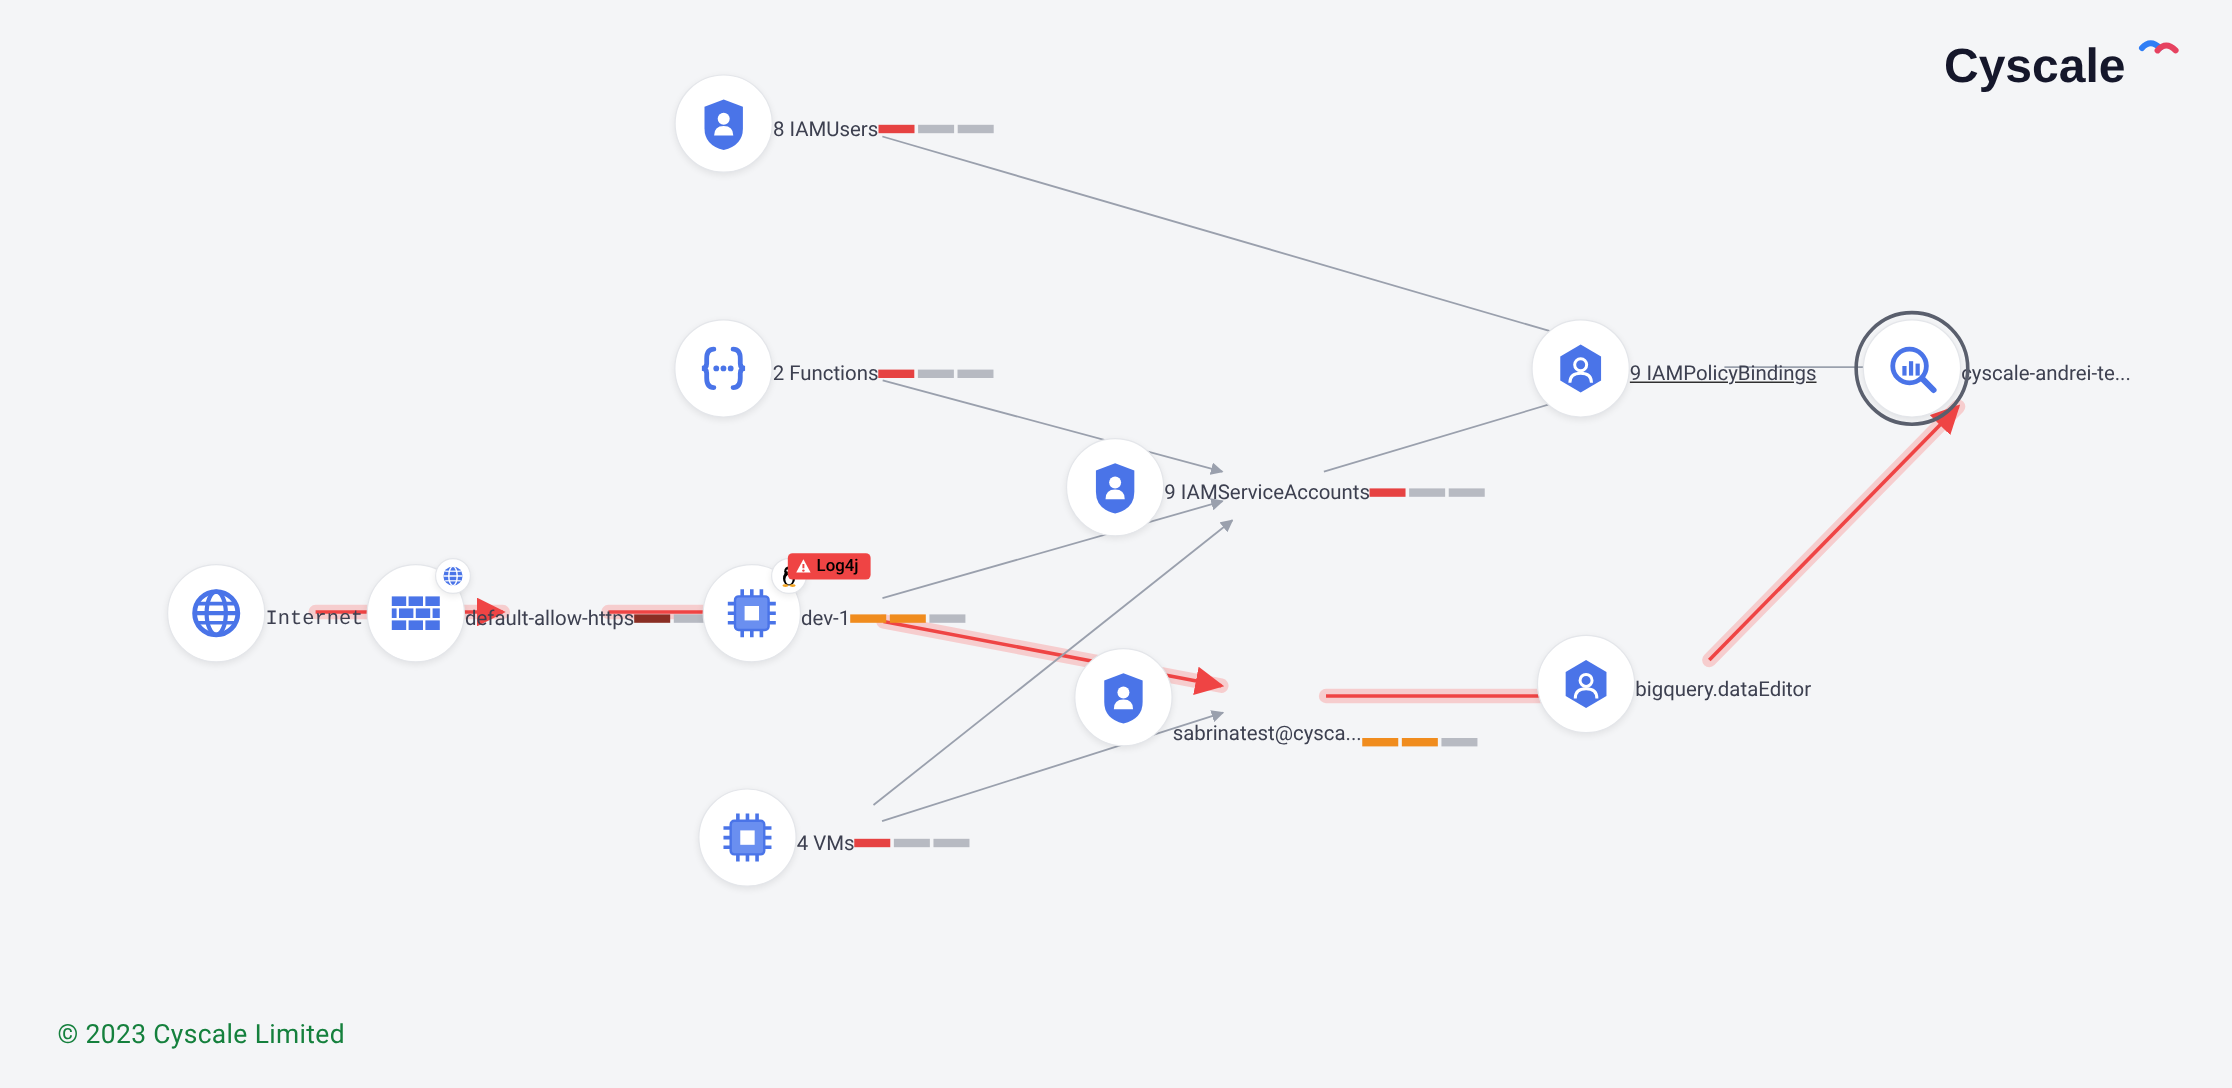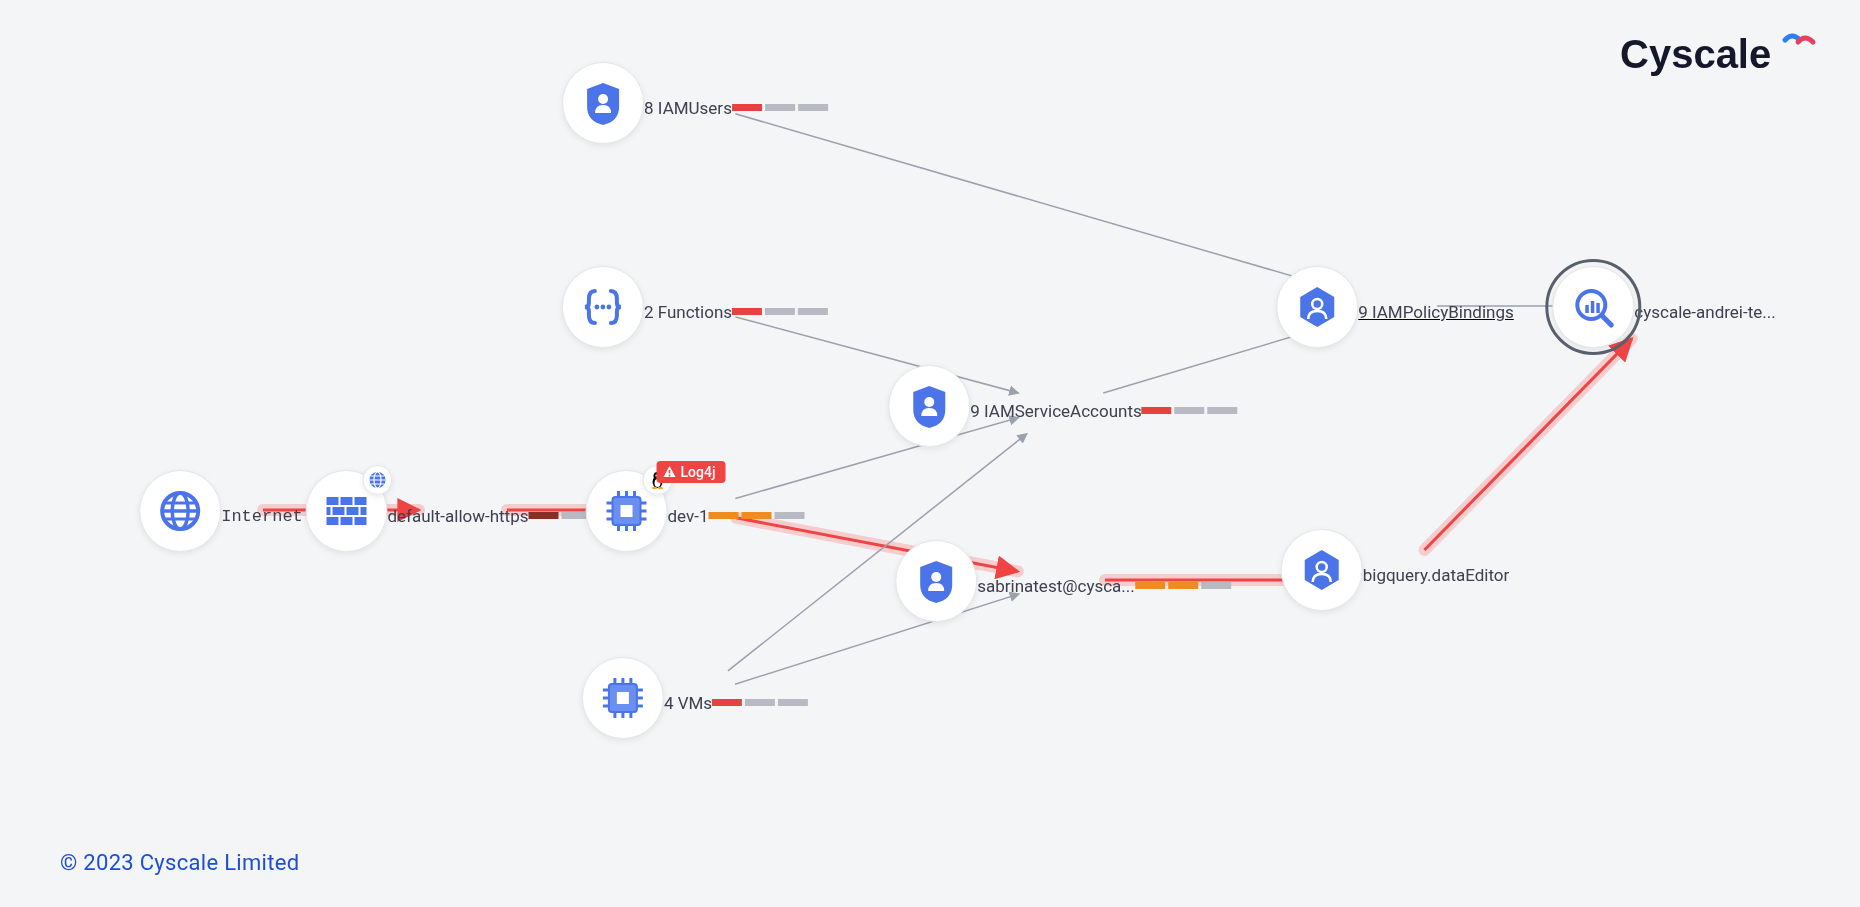--- a/index.html
+++ b/index.html
@@ -75,45 +75,45 @@
     position: absolute;
     inset: -8px;
     border-radius: 50%;
     border: 3px solid #5a5f6d;
   }
   .tag {
     position: absolute;
     top: -10px;
     left: 70px;
     background: #ef4444;
-    color: #ffffff;
+    color: #000000;
     border-radius: 4px;
     padding: 3px 10px 3px 6px;
     font-size: 14px;
     font-weight: 500;
     display: flex;
     align-items: center;
     gap: 4px;
     white-space: nowrap;
   }
   .logo {
     position: absolute;
     top: 28px;
     right: 40px;
     width: 200px;
     height: 56px;
     display: flex;
     align-items: flex-start;
   }
   .footer {
     position: absolute;
-    left: 60px;
+    left: 48px;
     bottom: 32px;
     font-size: 22px;
-    color: #1d4ed8;
+    color: #15803d;
     letter-spacing: 0.3px;
   }
   svg.edges {
     position: absolute;
     left: 0; top: 0;
     width: 1860px;
     height: 907px;
     pointer-events: none;
   }
 </style>
@@ -340,21 +340,21 @@
             <use href="#ico-shield-user"></use>
           </svg>
         </div>
         <div class="node-label">9 IAMServiceAccounts</div>
         <div class="risk-bar">
           <span class="risk-red"></span>
           <span class="risk-gray"></span>
           <span class="risk-gray"></span>
         </div>
       </div>
-      <div class="node" style="left: 1063px; top: 540px;">
+      <div class="node" style="left: 1063px; top: 540px; align-items: flex-end;">
         <div class="circle">
           <svg width="48" height="48" viewBox="-24 -24 48 48">
             <use href="#ico-shield-user"></use>
           </svg>
         </div>
         <div class="node-label">sabrinatest@cysca...</div>
         <div class="risk-bar">
           <span class="risk-orange"></span>
           <span class="risk-orange"></span>
           <span class="risk-gray"></span>

